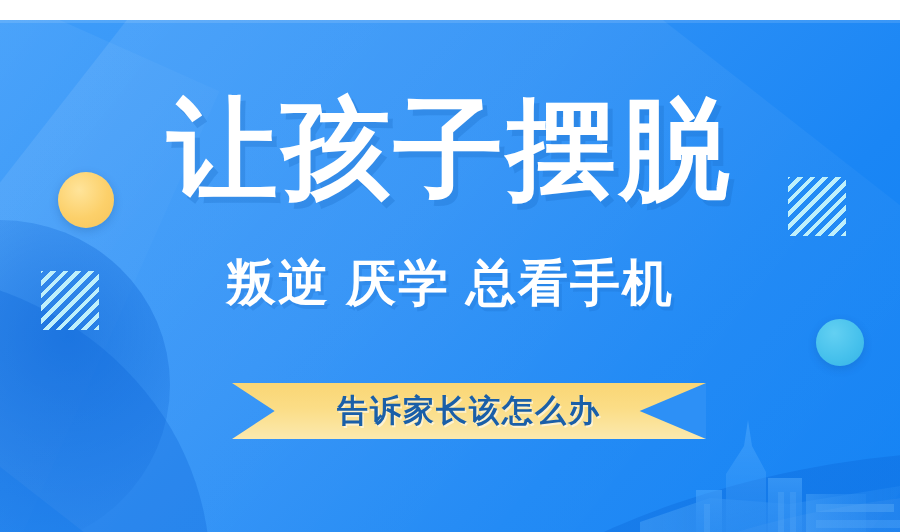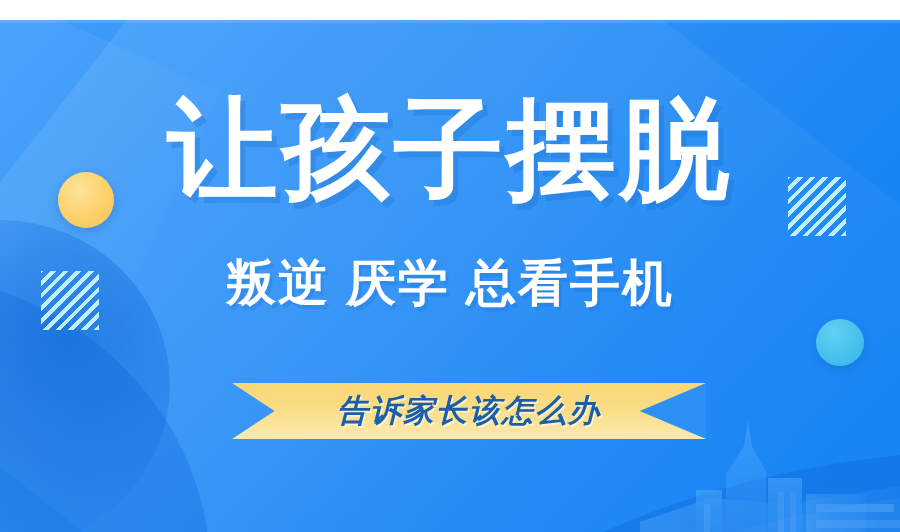--- a/index.html
+++ b/index.html
@@ -208,21 +208,20 @@
     height: 56px;
     display: flex;
     align-items: center;
     justify-content: center;
     font-size: 31px;
     font-weight: 700;
     letter-spacing: 2px;
     color: #1a5fa8;
     text-shadow: 1.5px 1.5px 0 rgba(255,255,255,0.55);
     white-space: nowrap;
-    font-style: italic;
   }
 </style>
 </head>
 <body>
 
 <div id="banner">
 
   <div class="bg-diag-band"></div>
   <div class="bg-diag-band2"></div>
   <div class="bg-left-blob"></div>

